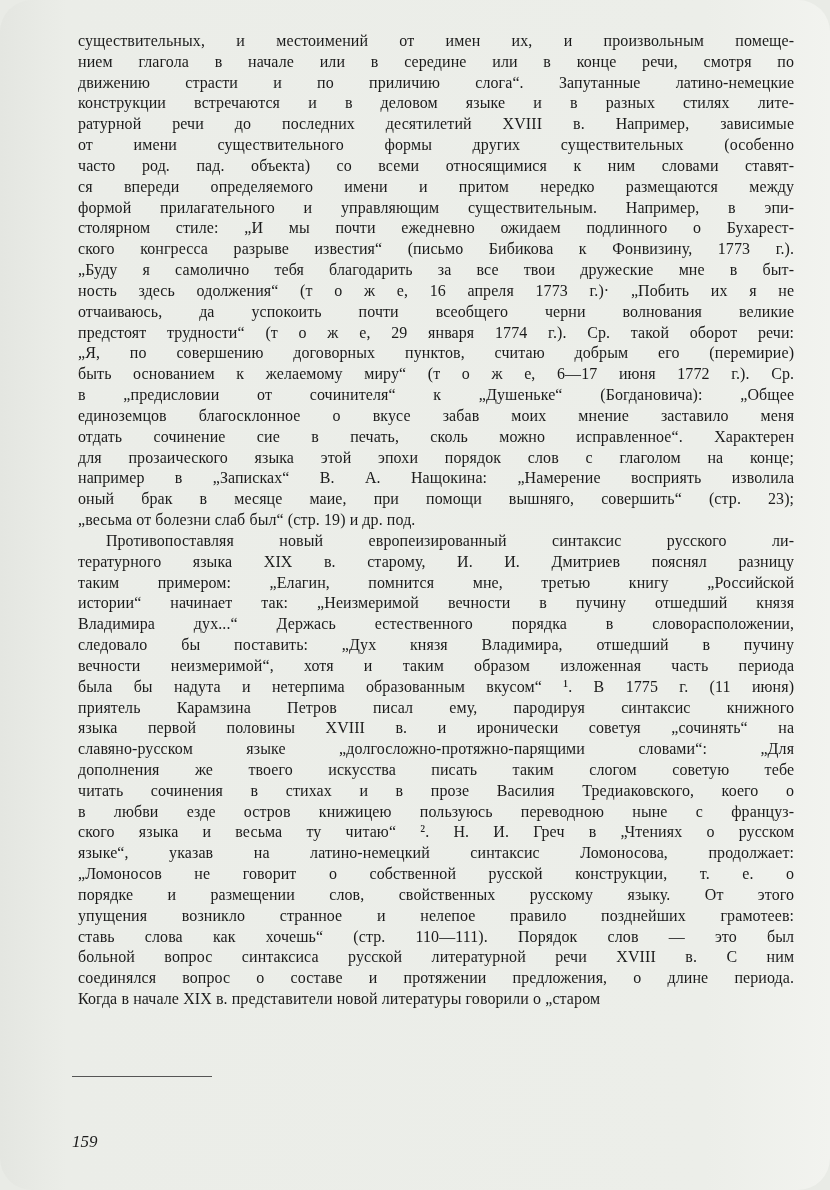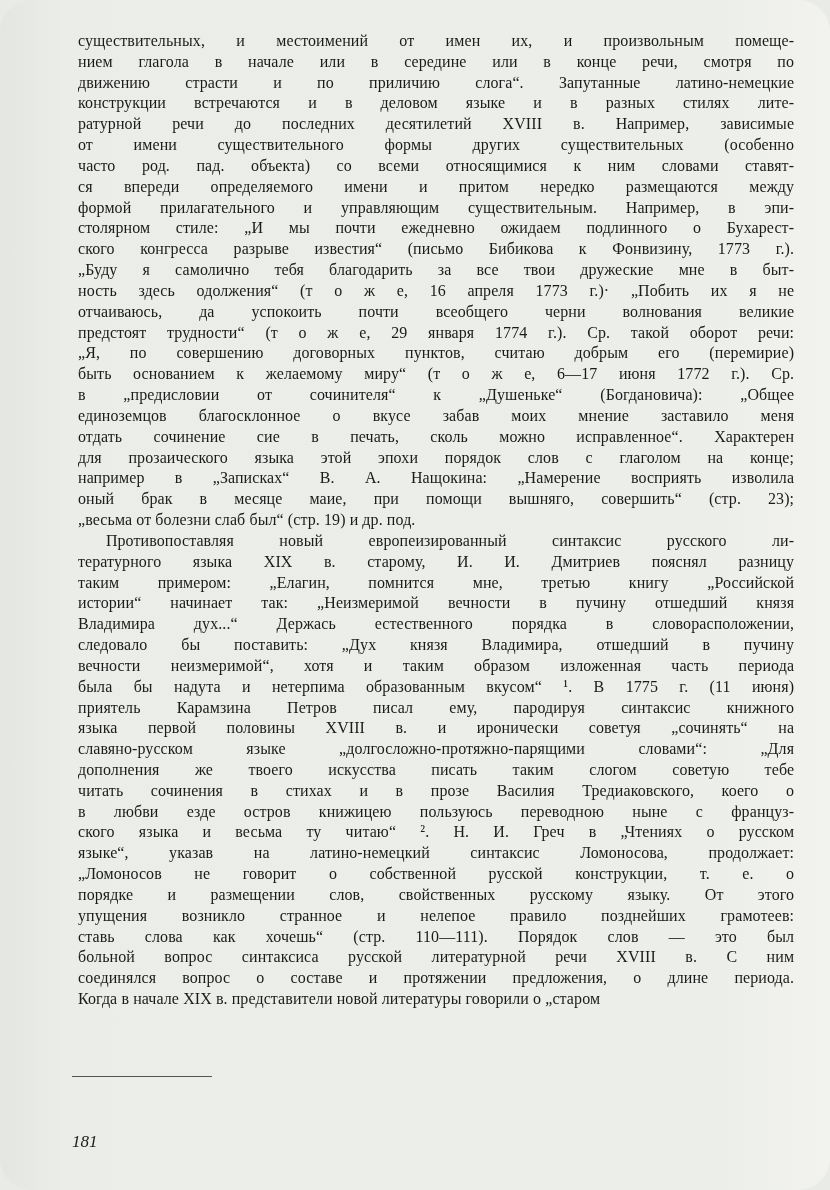--- a/index.html
+++ b/index.html
@@ -98,14 +98,14 @@
     <span class="line">упущения возникло странное и нелепое правило позднейших грамотеев:</span>
     <span class="line">ставь слова как хочешь“ (стр. 110—111). Порядок слов — это был</span>
     <span class="line">больной вопрос синтаксиса русской литературной речи XVIII в. С ним</span>
     <span class="line">соединялся вопрос о составе и протяжении предложения, о длине периода.</span>
     <span class="line last">Когда в начале XIX в. представители новой литературы говорили о „старом</span>
   </div>
 
   <div class="rule"></div>
 
 
-  <div class="page-number">181</div>
+  <div class="page-number">159</div>
 </div>
 
 </body></html>

